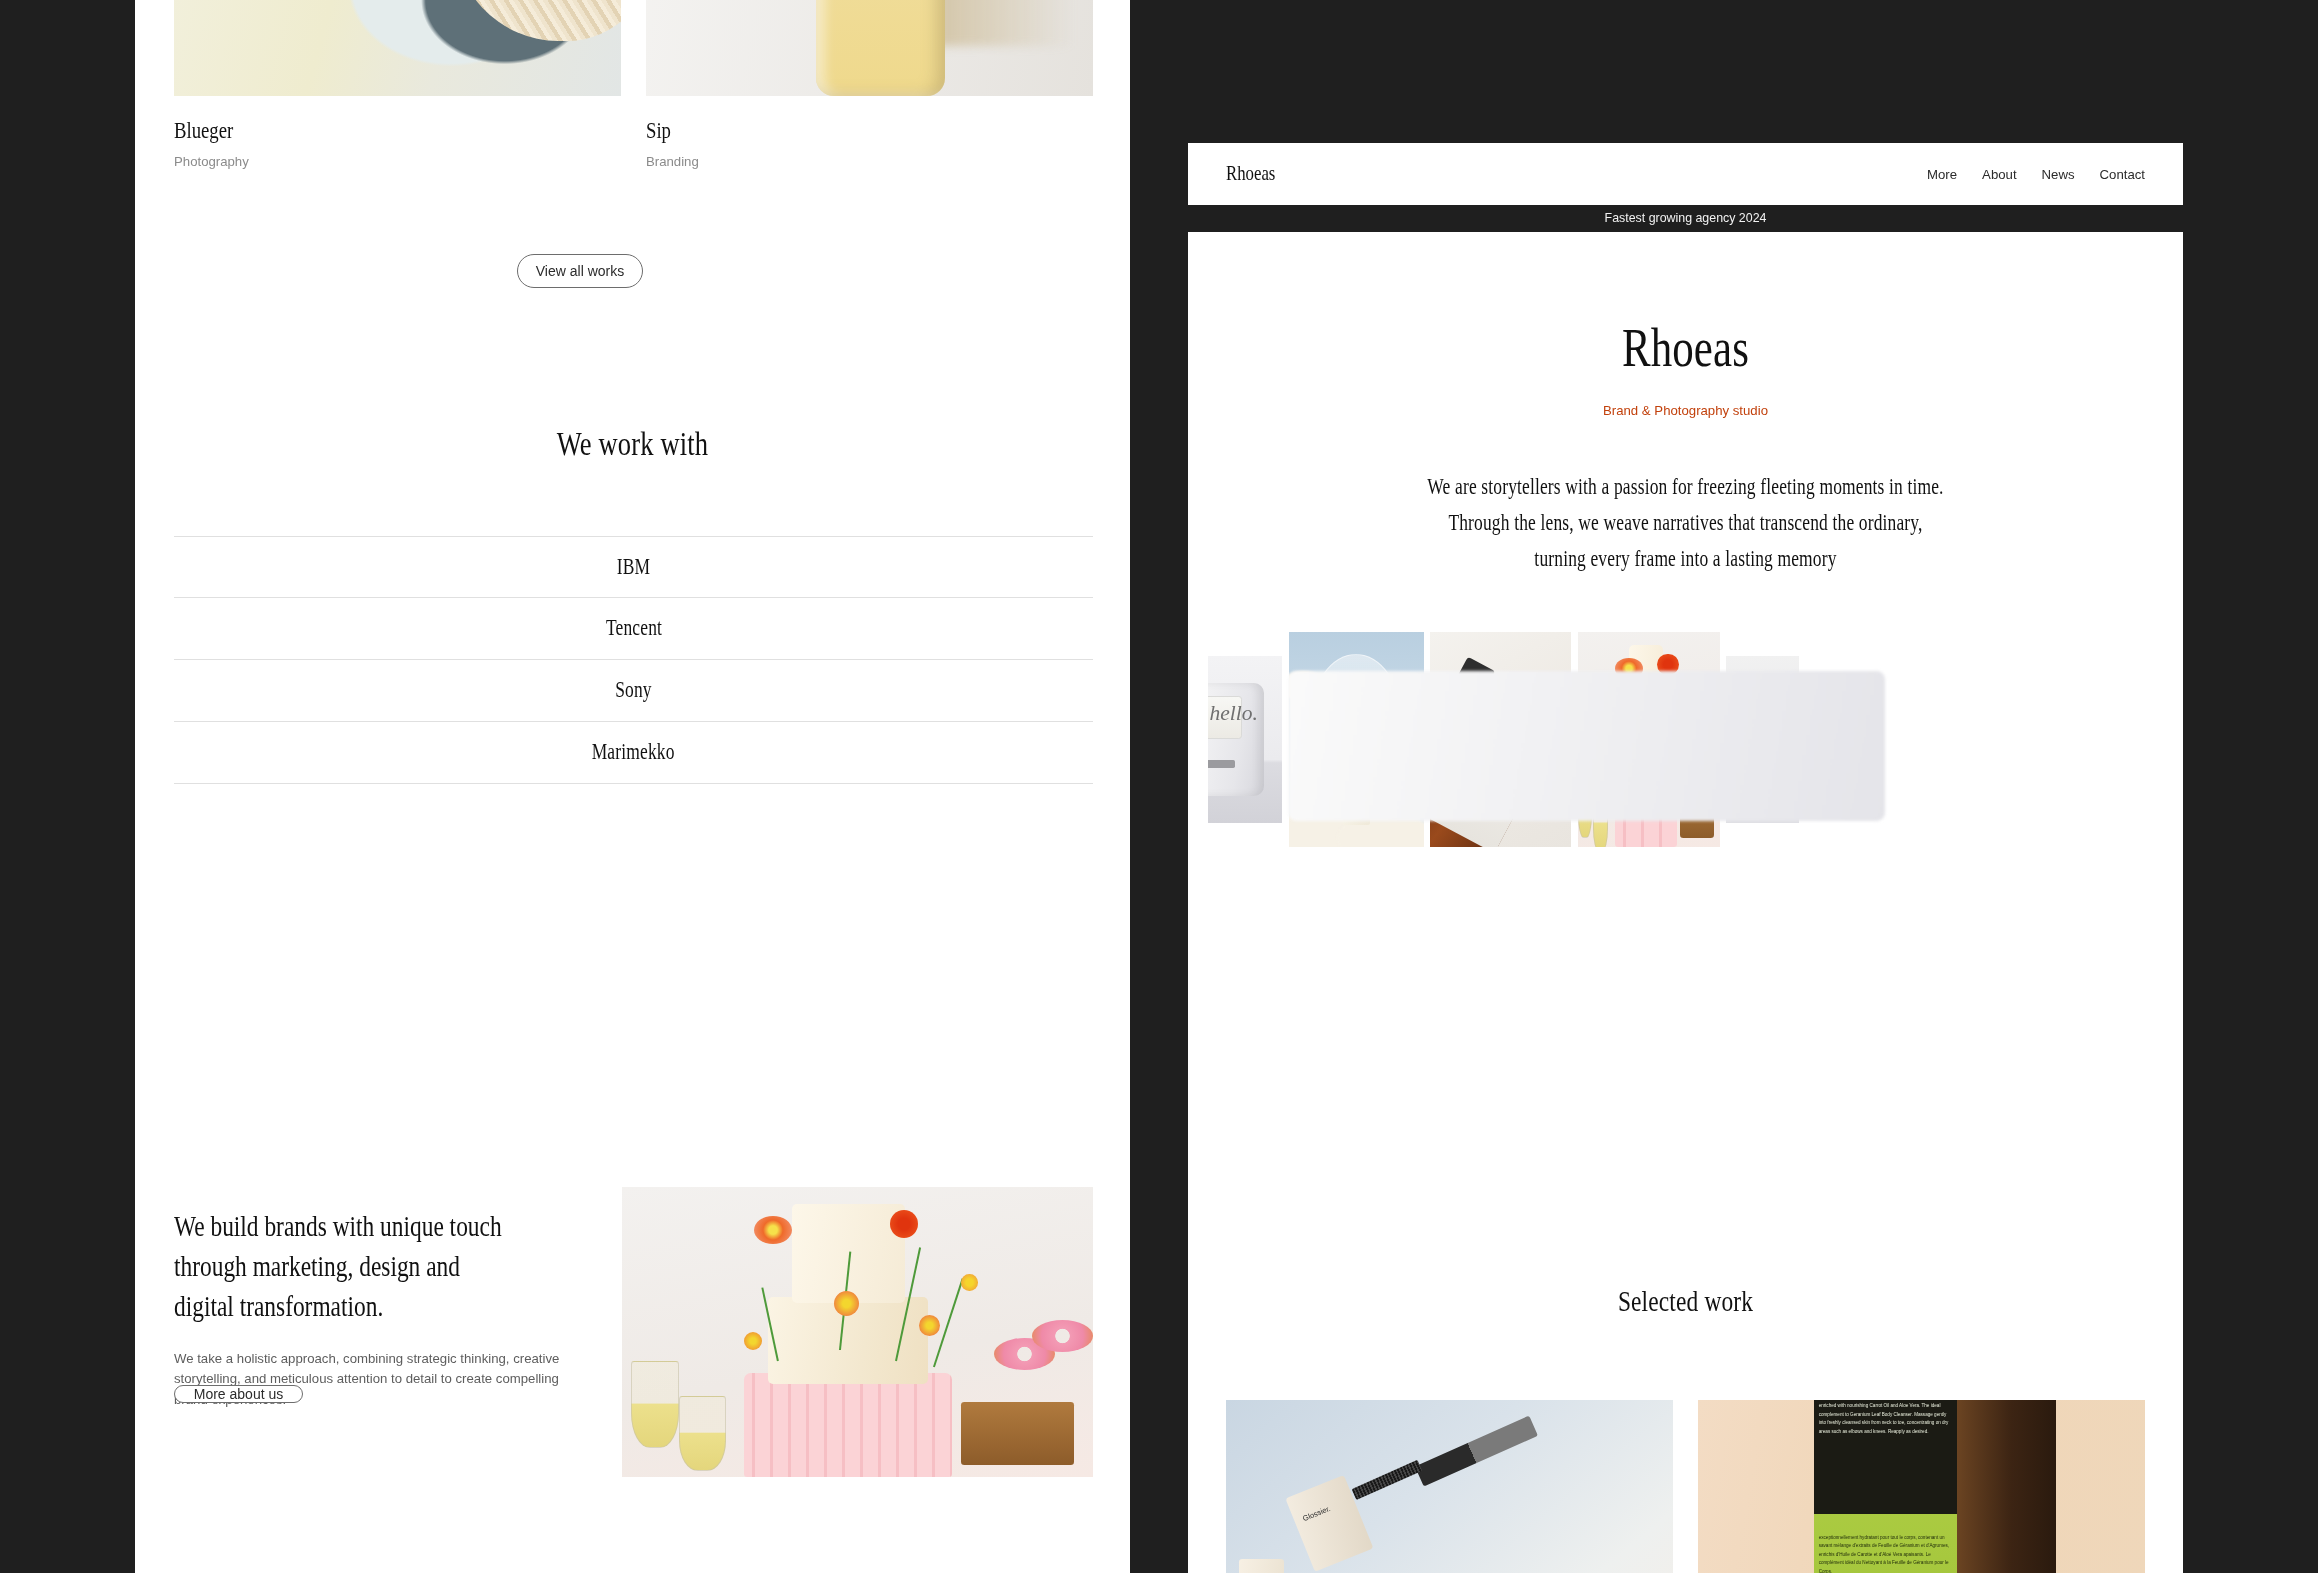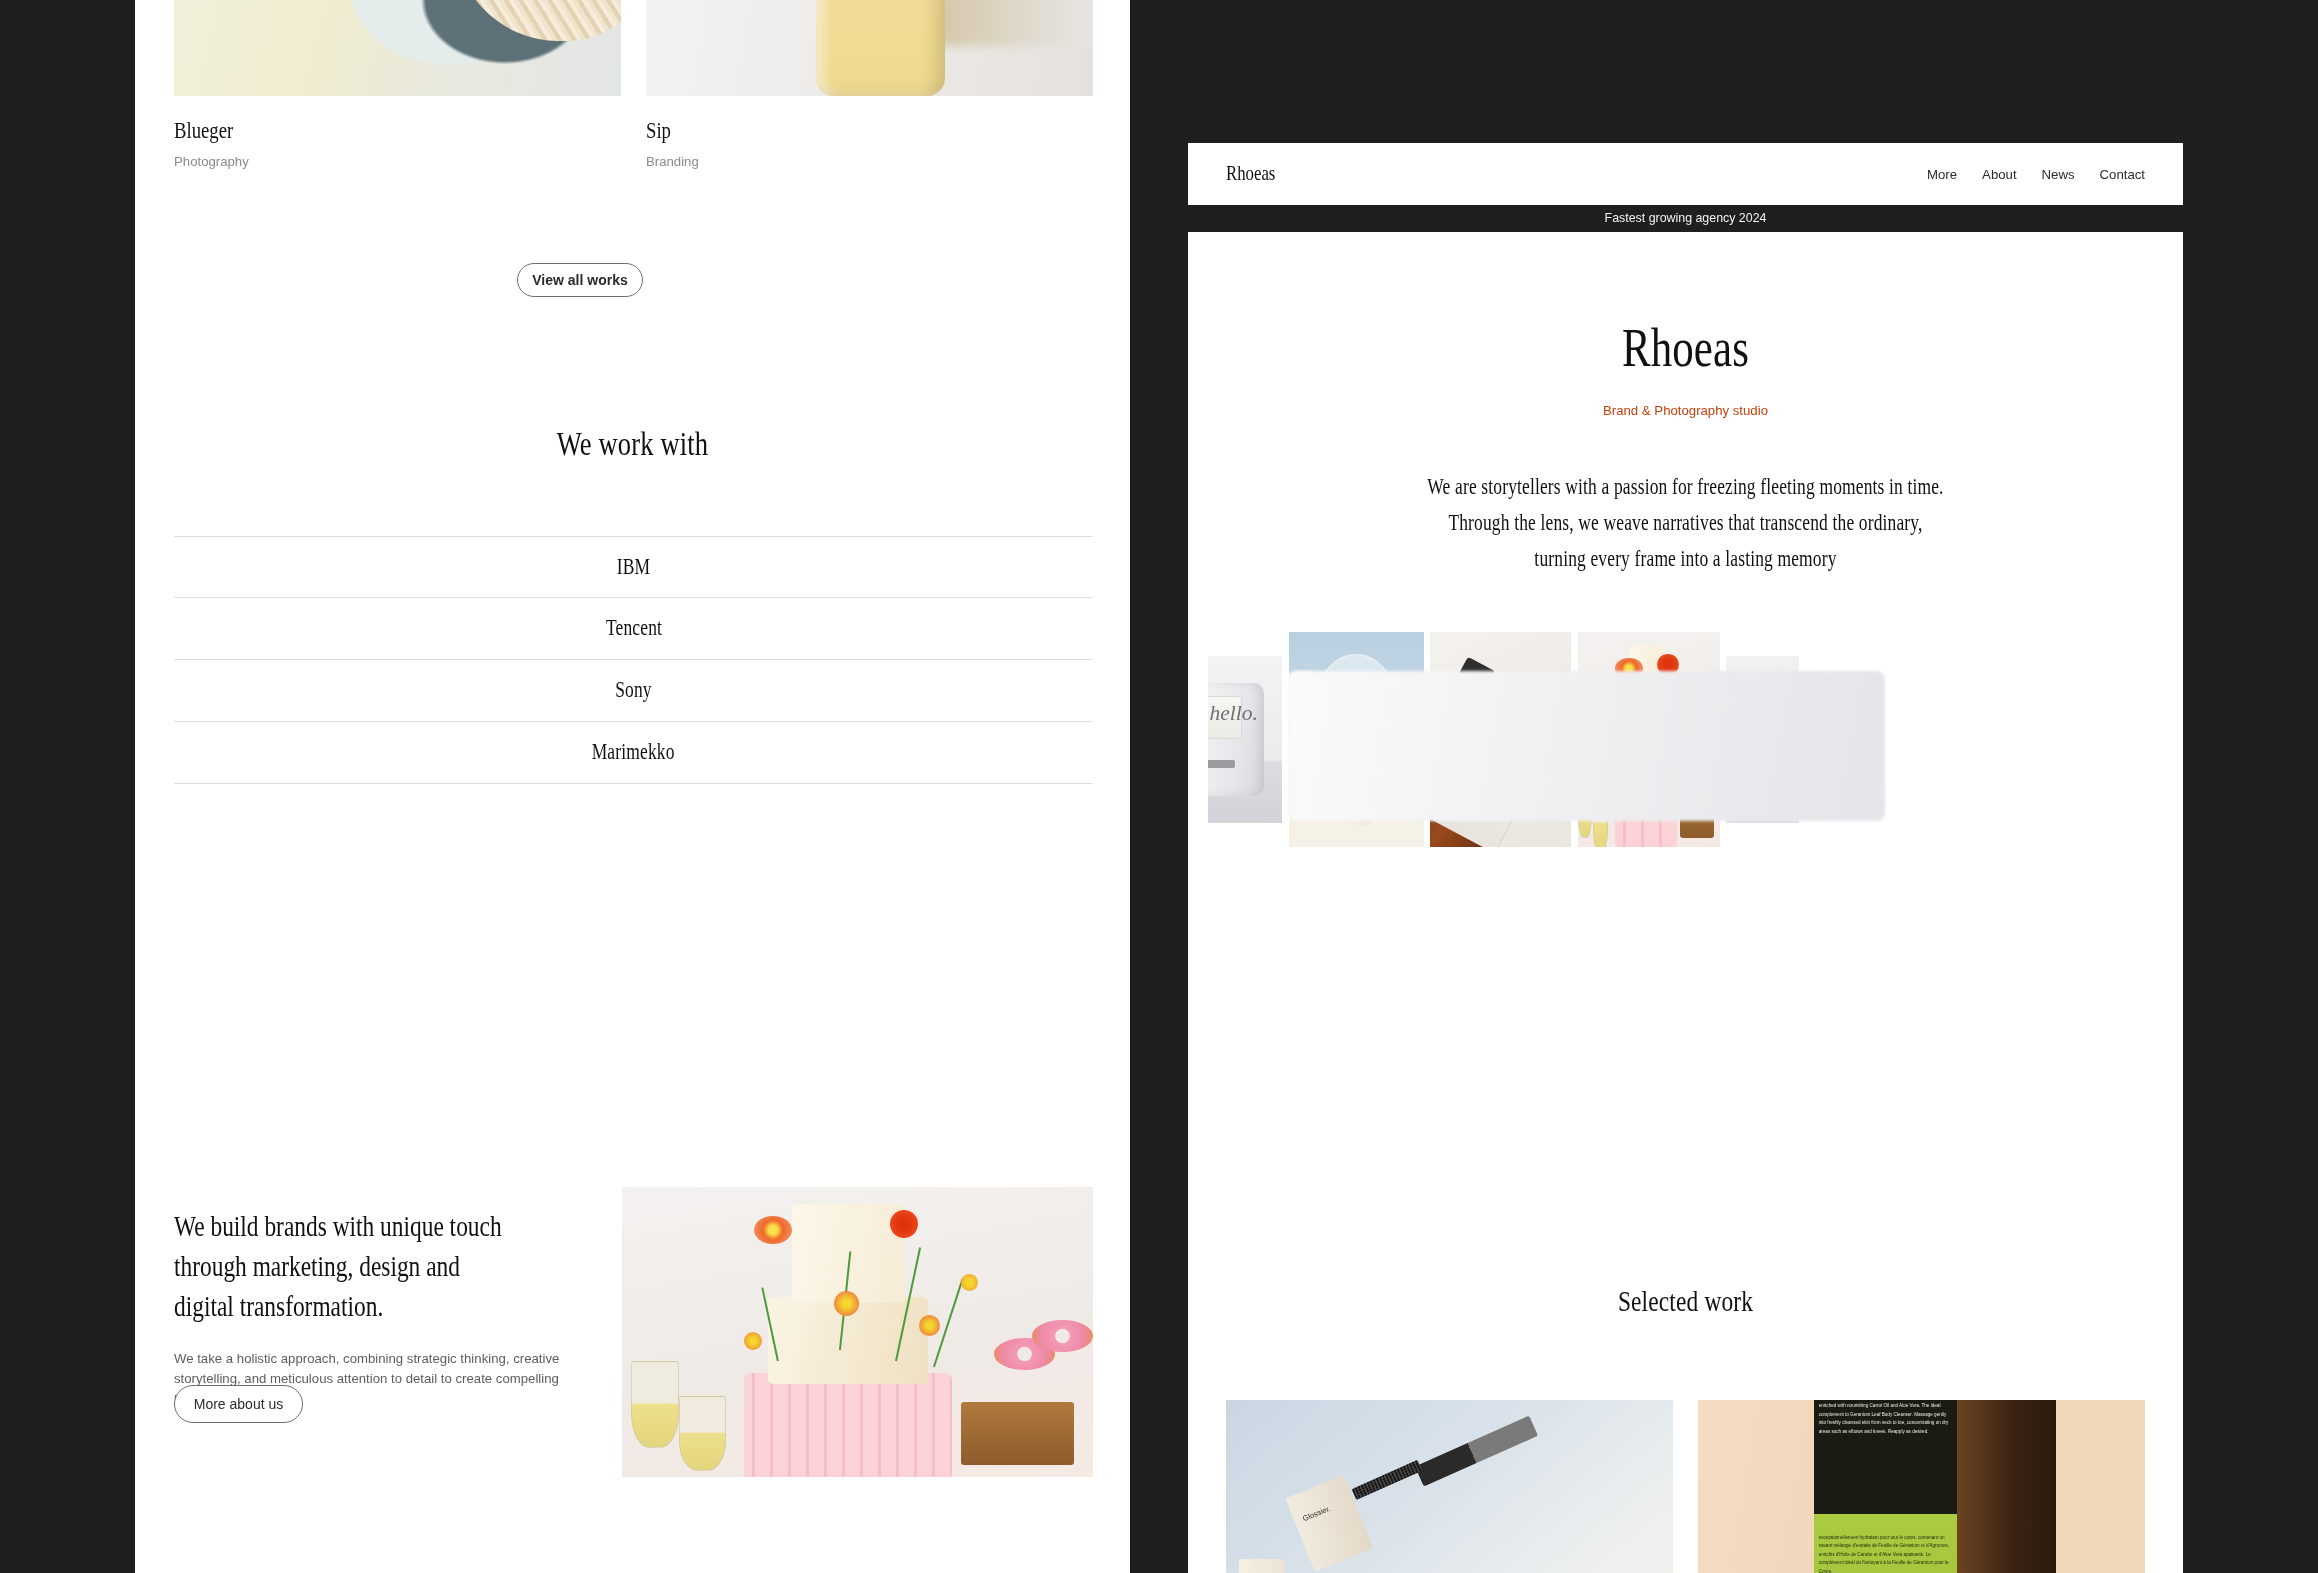--- a/index.html
+++ b/index.html
@@ -72,37 +72,37 @@
   .ph-juice .shadow{position:absolute;left:62%;top:52%;width:34%;height:26%;background:linear-gradient(90deg,rgba(190,165,110,.55),rgba(190,165,110,0));filter:blur(5px);}
 
   
   .btn-pill {
     display:inline-flex; align-items:center; justify-content:center;
     border:0.8px solid #6d6d6d; border-radius:827px;
     font-size:14px; color:#2b2b2b; background:#fff;
     font-family:"Liberation Sans",sans-serif;
     cursor:pointer;
   }
-  #view-all-works { position:absolute; left:382px; top:263px; width:126px; height:34px;font-weight:bold; }
+  #view-all-works { position:absolute; left:382px; top:254px; width:126px; height:34px; }
 
   
   .wwk-title { position:absolute; left:0; top:427px; width:100%; text-align:center; font-size:34px; line-height:1; }
   .brand-list { position:absolute; left:39px; top:536px; width:919px; }
   .brand-row {
     height:62px; display:flex; align-items:center; justify-content:center;
     border-bottom:0.8px solid #e0e0e0;
   }
   .brand-row:first-child { border-top:0.8px solid #e0e0e0; }
   .brand-name { font-size:22.4px; line-height:1; }
 
   
   .about { position:absolute; left:39px; top:1206px; width:431px; }
   .about-h { font-size:30px; line-height:1.33; }
   .about-p { font-size:13.2px; line-height:1.55; color:#5d5d5d; margin-top:23px; width:414px; }
-  #more-about-us { position:absolute; left:39px; top:1385px; width:129px; height:38px;text-align:right; }
+  #more-about-us { position:absolute; left:39px; top:1385px; width:129px; height:18px;text-align:right; }
 
   .about-img { position:absolute; left:487px; top:1187px; width:471px; height:290px; overflow:hidden; }
 
   
   .ph-cake { position:relative; width:100%; height:100%;
     background: linear-gradient(170deg,#f3f1ef 0%,#efeae6 58%,#f6e9e4 100%); }
   .ph-cake .tier-bot{position:absolute;left:26%;bottom:0;width:44%;height:36%;border-radius:6.6px 6.6px 3.3px 3.3px;
     background:repeating-linear-gradient(90deg,#fbd3d6 0 8.3px,#f6bfc4 8.3px 10.8px,#fbd3d6 10.8px 18px);}
   .ph-cake .tier-mid{position:absolute;left:31%;bottom:32%;width:34%;height:30%;border-radius:5px;
     background:linear-gradient(100deg,#fbf4e4,#f3e8cf 60%,#efe0c2);}

